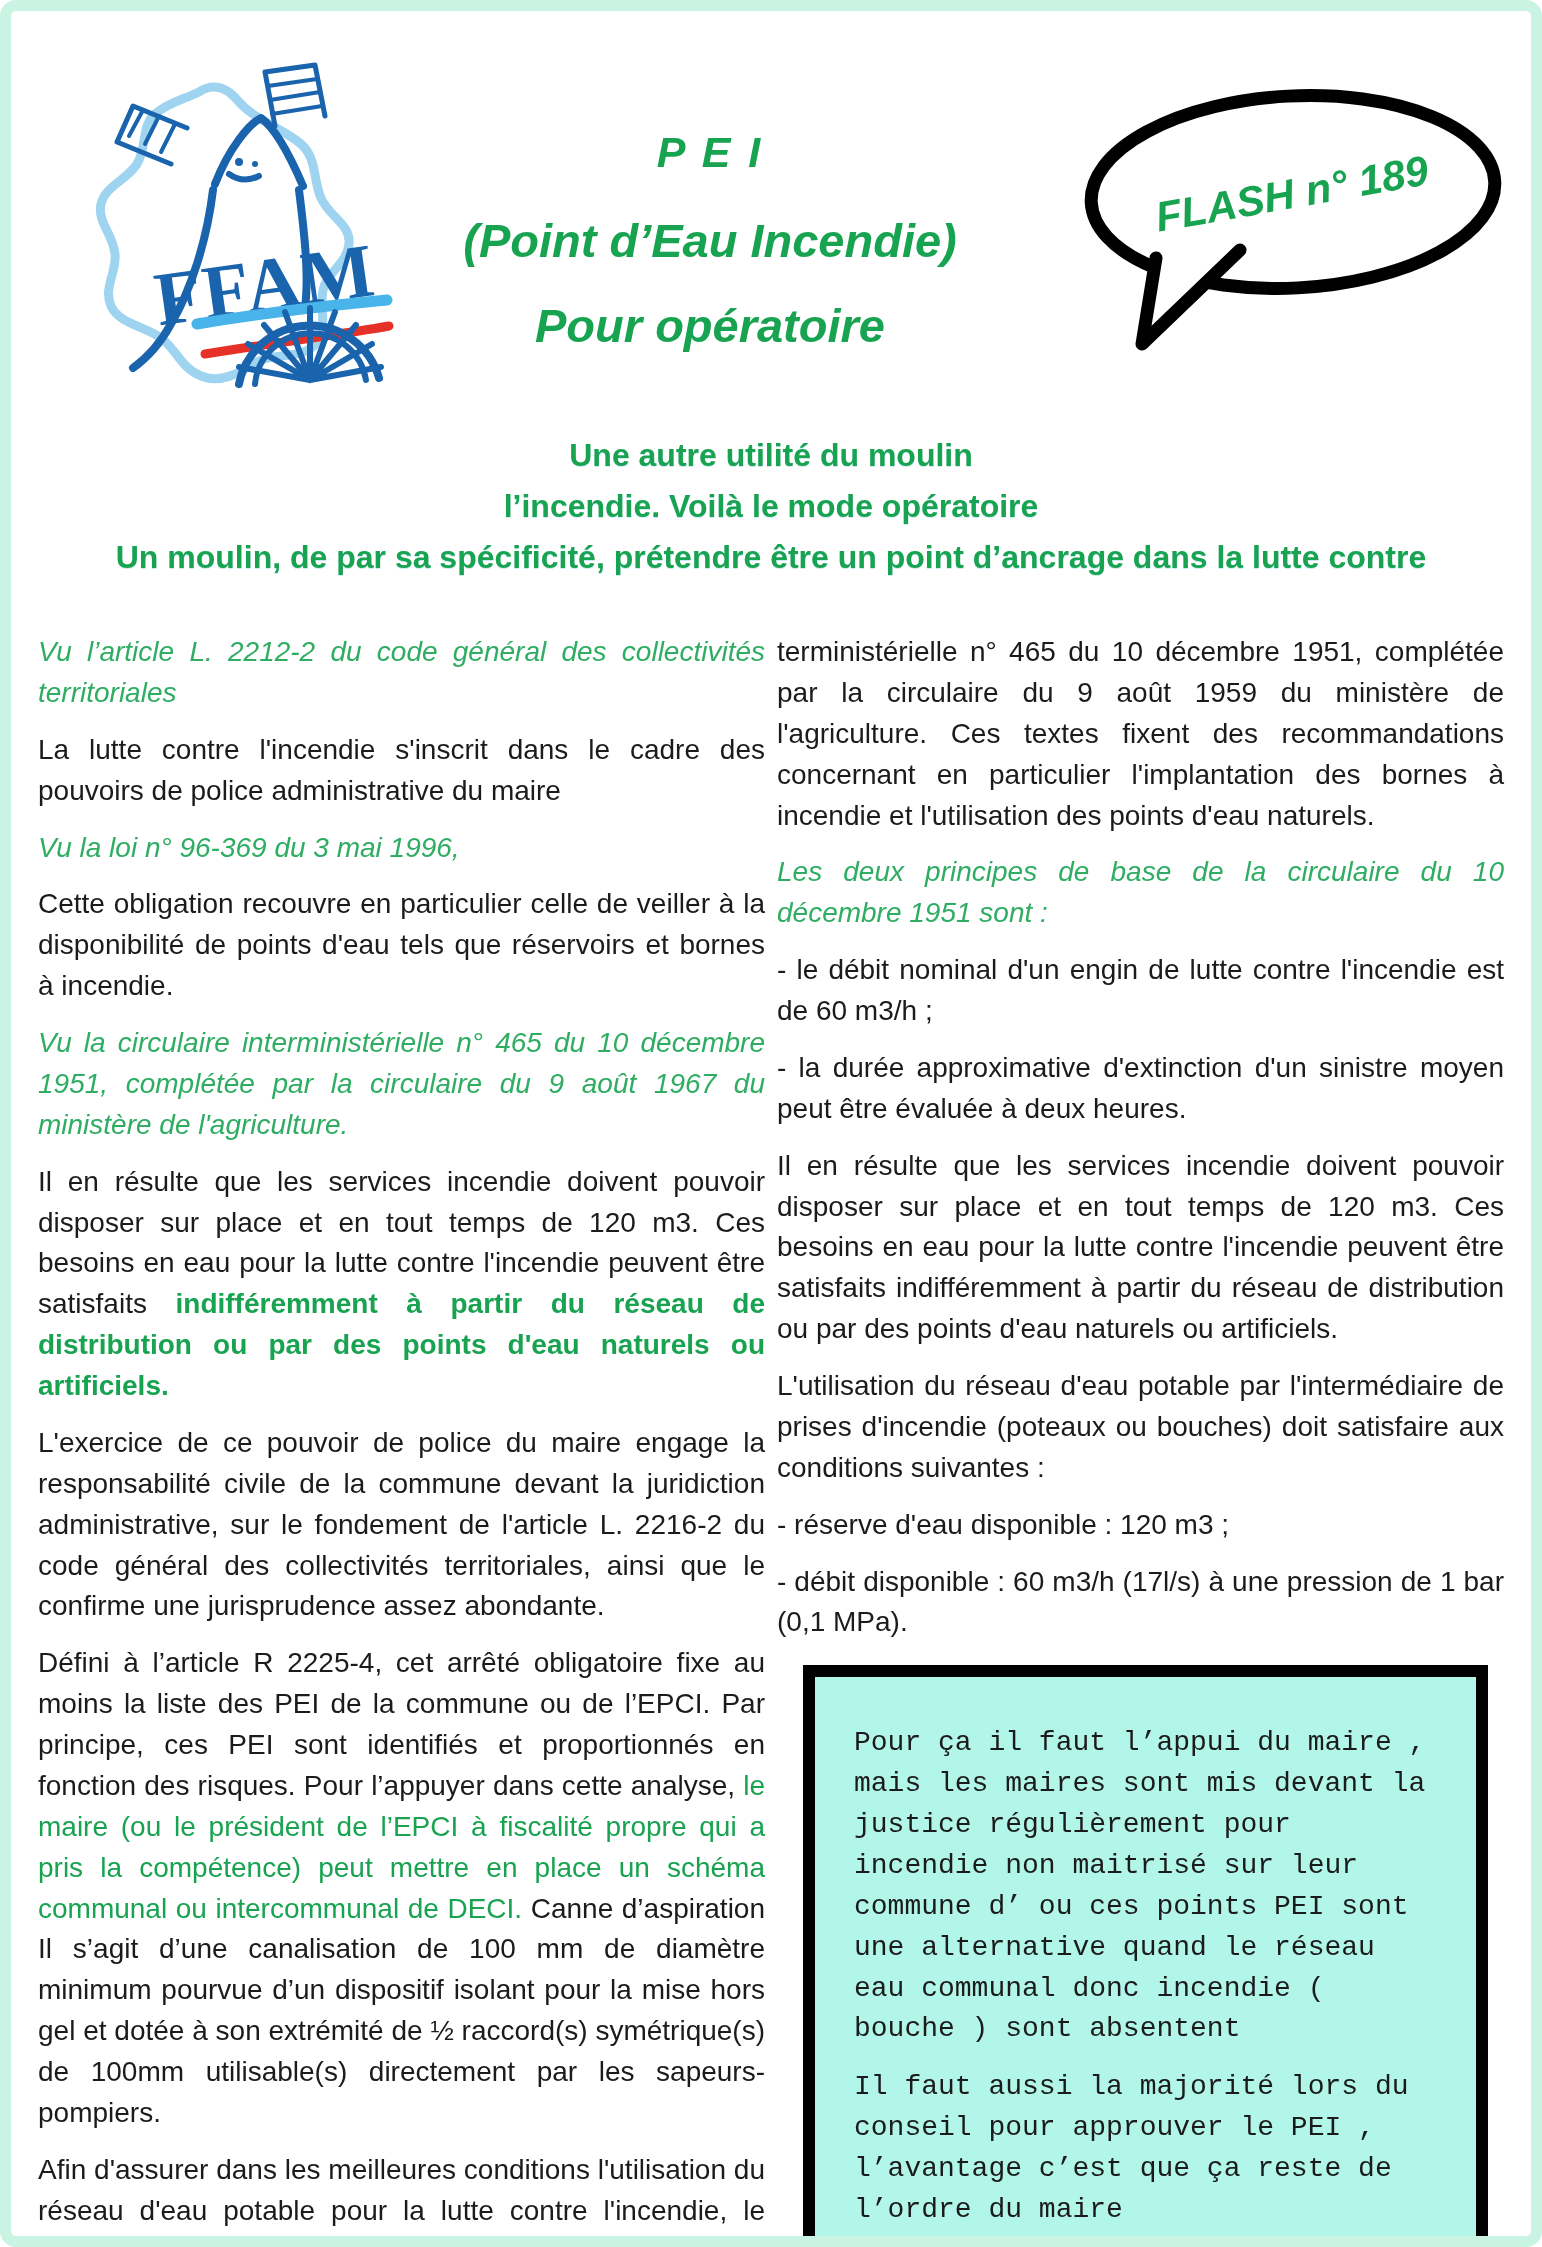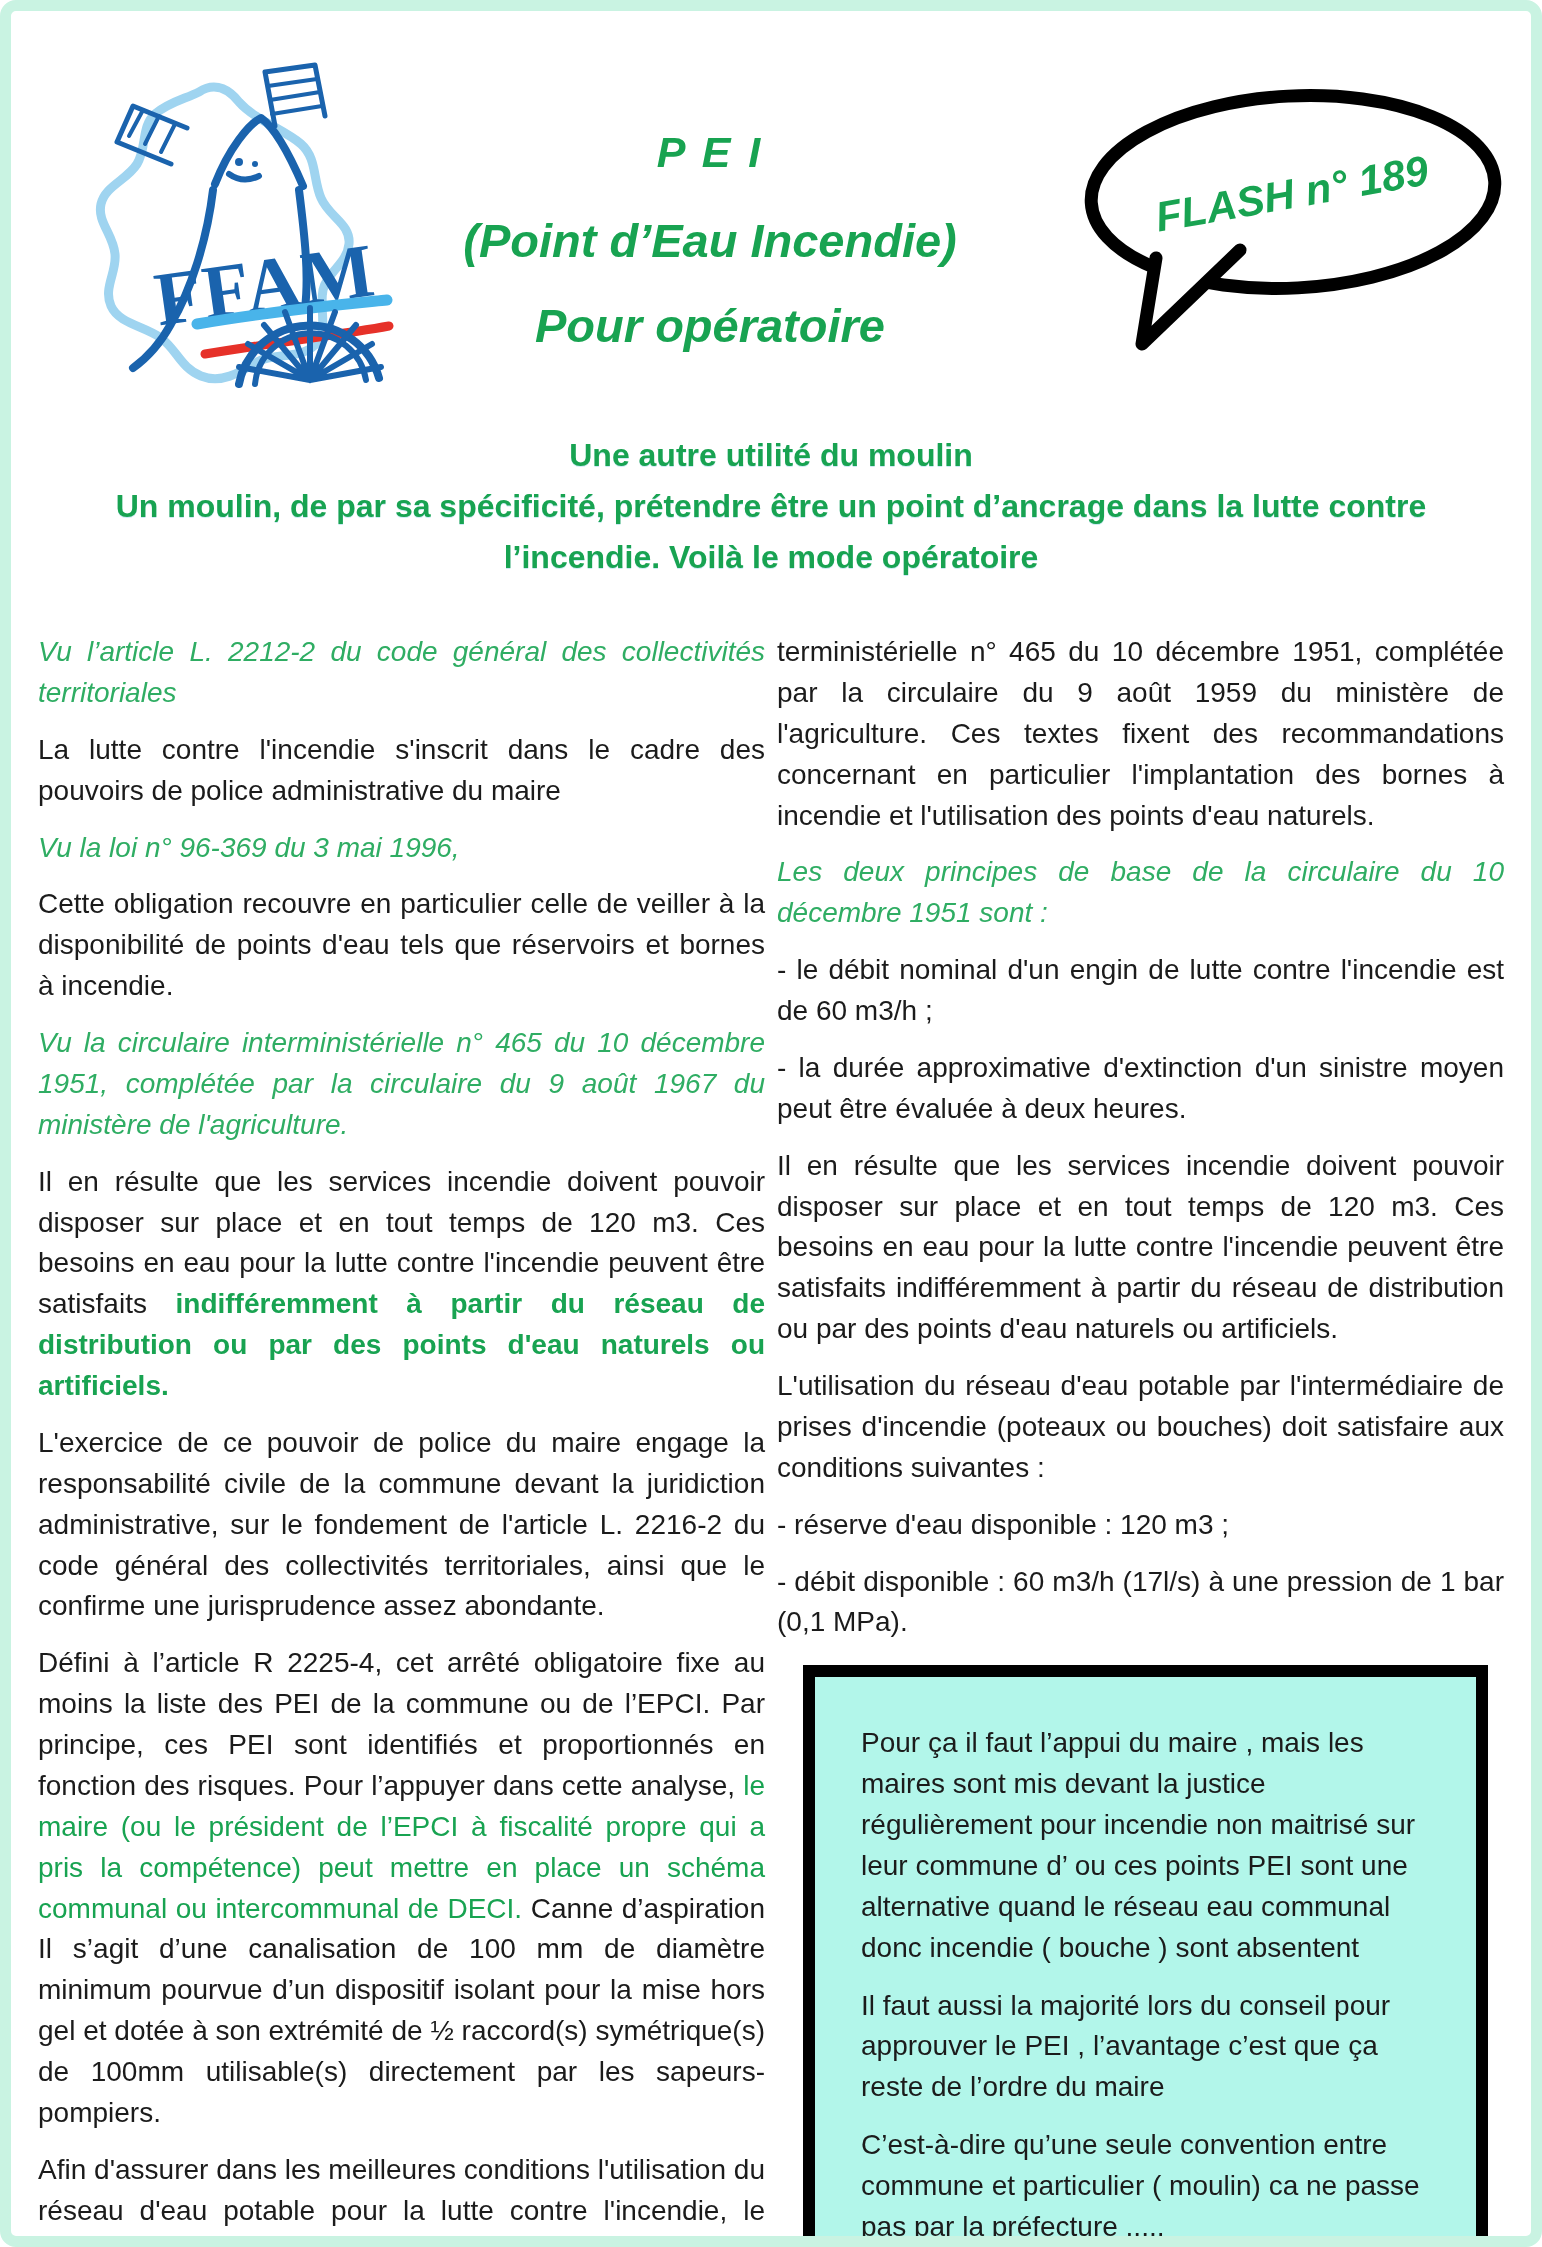--- a/index.html
+++ b/index.html
@@ -22,21 +22,21 @@
   .body-cols{position:absolute;left:38px;top:616px;width:1466px;display:flex;gap:12px;}
   .col{flex:1 1 0;font-size:28px;line-height:1.46;text-align:justify;
        color:var(--text,#1b1b1b);}
   .col p.para{margin:16px 0 15px;}
   .gi{color:var(--green-light,#2fad63);font-style:italic;}
   .g{color:var(--green-dark,#18a351);}
   .gb{color:var(--green-dark,#18a351);font-weight:700;}
   .reg-box{margin:22px 16px 0 26px;background:var(--box-bg,#b2f6ea);
            border:12px solid var(--box-border,#000);padding:46px 30px 22px;text-align:left;}
   .reg-box h3{font-size:30px;text-align:center;margin:0 0 30px;font-weight:700;}
-  .reg-box p.para{margin:0 16px 17px;}
+  .reg-box p.para{margin:0 9px 17px;font-family:Liberation Mono, monospace;}
   
   .fr-outline{fill:none;stroke:var(--logo-light-blue,#9fd4f0);stroke-width:9;
               stroke-linecap:round;stroke-linejoin:round;}
   .mill{fill:none;stroke:var(--logo-blue,#1a63ad);stroke-linecap:round;stroke-linejoin:round;}
   .swoosh-b{fill:none;stroke:var(--logo-sky,#49b4ea);stroke-width:11;stroke-linecap:round;}
   .swoosh-r{fill:none;stroke:var(--logo-red,#e63129);stroke-width:9;stroke-linecap:round;}
   .ffam-text{font-family:"Liberation Serif",serif;font-weight:700;font-size:76px;
              letter-spacing:2px;fill:var(--logo-blue,#1a63ad);}
 </style>
 </head>
@@ -79,22 +79,22 @@
   </div>
 
   <svg class="bubble" viewBox="0 0 456 284" aria-hidden="true">
     <ellipse cx="235" cy="112" rx="202" ry="96" fill="#ffffff" stroke="var(--bubble-border,#000)" stroke-width="13" transform="rotate(-3 235 112)"></ellipse>
     <path d="M98 178 L84 264 L182 170" fill="#ffffff" stroke="var(--bubble-border,#000)" stroke-width="13" stroke-linejoin="round" stroke-linecap="round"></path>
     <text x="235" y="128" text-anchor="middle" font-size="42" fill="var(--green-dark,#18a351)" transform="rotate(-10 235 120)">FLASH  n° 189</text>
   </svg>
 
   <div class="subtitle">
     <div>Une autre utilité du moulin</div>
+    <div>l’incendie. Voilà le mode opératoire</div>
     <div>Un moulin, de par sa spécificité, prétendre être un point d’ancrage dans la lutte contre</div>
-    <div>l’incendie. Voilà le mode opératoire</div>
   </div>
 
   <div class="body-cols">
     <div class="col">
         <p class="para"><span class="gi">Vu l’article L. 2212-2 du code général des collectivités territoriales</span></p>
         <p class="para"><span>La lutte contre l'incendie s'inscrit dans le cadre des pouvoirs de police administrative du maire</span></p>
         <p class="para"><span class="gi">Vu la loi n° 96-369 du 3 mai 1996,</span></p>
         <p class="para"><span>Cette obligation recouvre en particulier celle de veiller à la disponibilité de points d'eau tels que réservoirs et bornes à incendie.</span></p>
         <p class="para"><span class="gi">Vu la circulaire interministérielle n° 465 du 10 décembre 1951, complétée par la circulaire du 9 août 1967 du ministère de l'agriculture.</span></p>
         <p class="para"><span>Il en résulte que les services incendie doivent pouvoir disposer sur place et en tout temps de 120 m3. Ces besoins en eau pour la lutte contre l'incendie peuvent être satisfaits </span><span class="gb">indifféremment à partir du réseau de distribution ou par des points d'eau naturels ou artificiels.</span></p>

